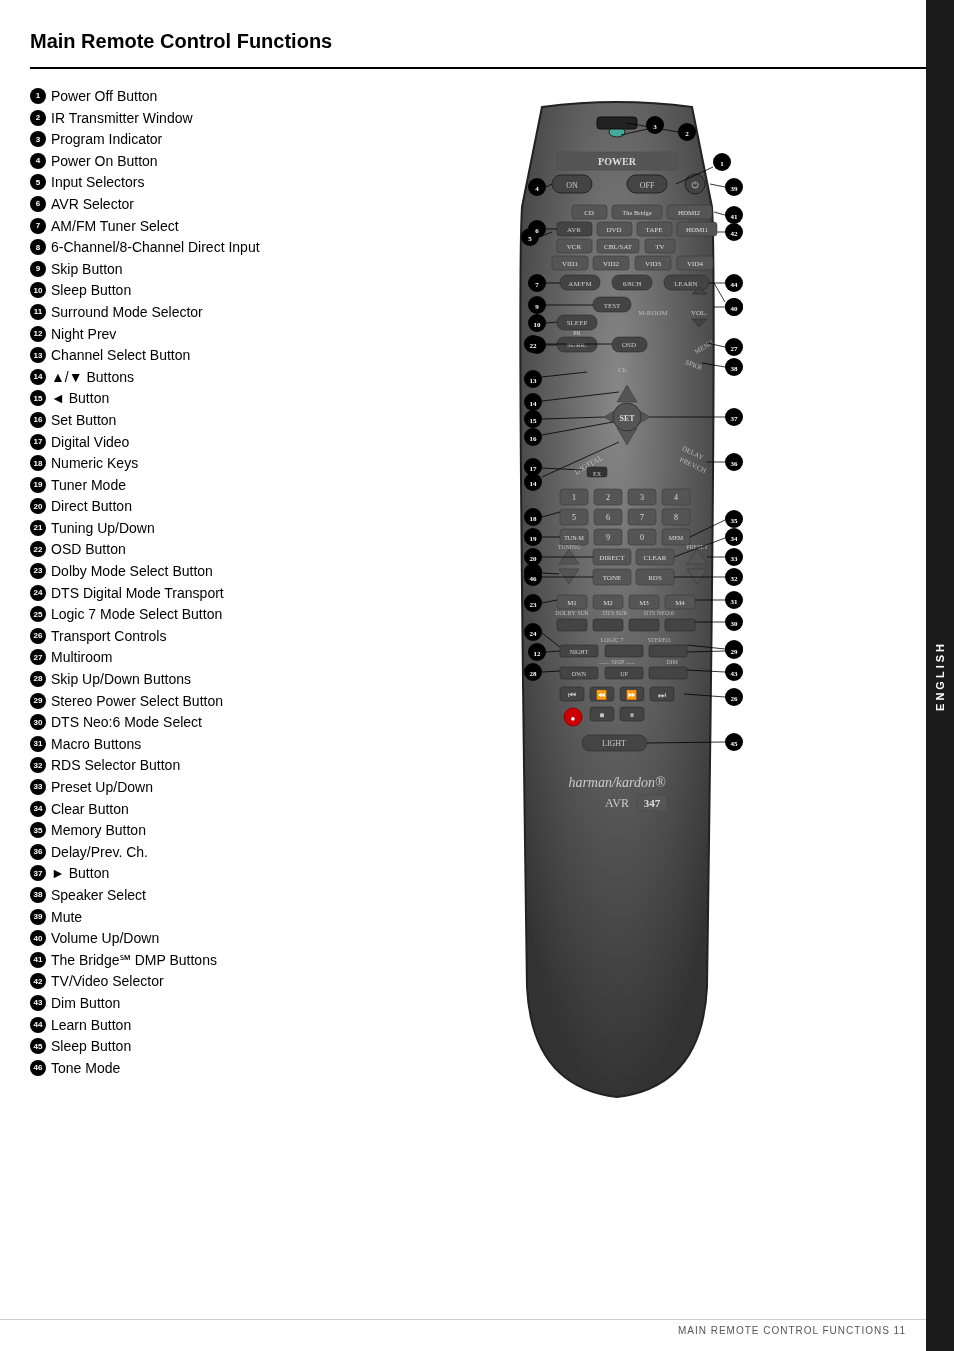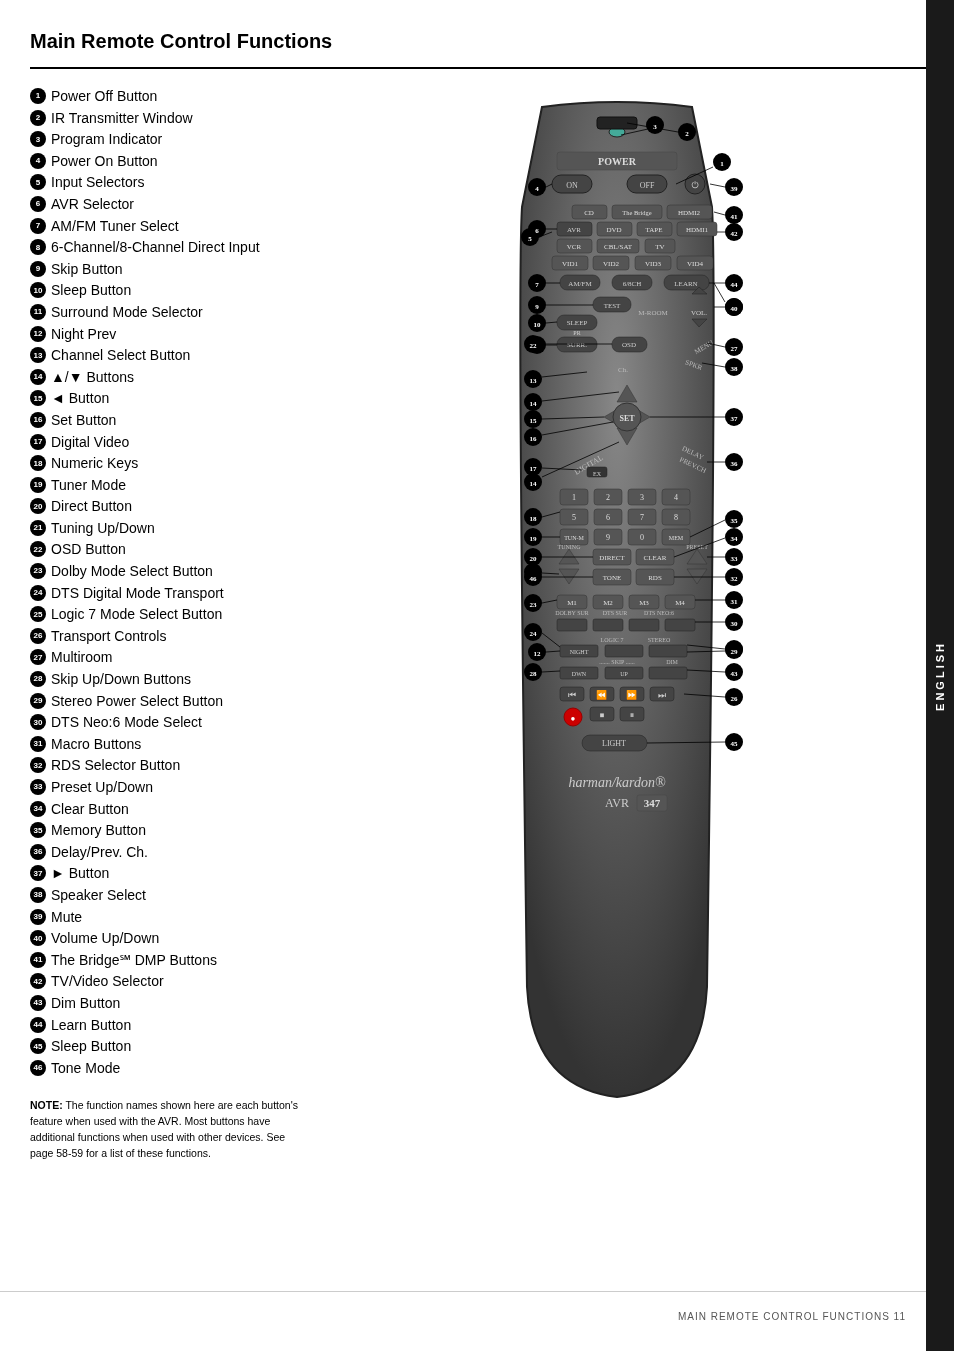--- a/index.html
+++ b/index.html
@@ -112,21 +112,21 @@
     }
 
     
     .page-footer {
       position: absolute;
       bottom: 10px;
       left: 0;
       right: 28px;
       display: flex;
       justify-content: flex-end;
-      padding: 19px 20px;
+      padding: 5px 20px;
       border-top: 1px solid #ccc;
       text-align: right;
     }
 
     .footer-text {
       font-size: 10px;
       color: #555;
       text-transform: uppercase;
       letter-spacing: 1px;
     }
@@ -332,23 +332,20 @@
           <div class="legend-item">
             <span class="legend-num">45</span>
             <span class="legend-text">Sleep Button</span>
           </div>
           <div class="legend-item">
             <span class="legend-num">46</span>
             <span class="legend-text">Tone Mode</span>
           </div>
         </div>
 
-      <div class="note-section">
-        <span class="note-bold">NOTE:</span><span> The function names shown here are each button's feature when used with the AVR. Most buttons have additional functions when used with other devices. See page 58-59 for a list of these functions.</span>
-      </div>
     </div>
 
     <div class="remote-column">
       <div class="remote-image-area">
         <svg width="460" height="1100" viewBox="0 0 460 1100" xmlns="http://www.w3.org/2000/svg">
 
           <defs>
             <radialGradient id="remoteGrad" cx="50%" cy="30%" r="70%">
               <stop offset="0%" style="stop-color:#888;stop-opacity:1"></stop>
               <stop offset="100%" style="stop-color:#333;stop-opacity:1"></stop>

